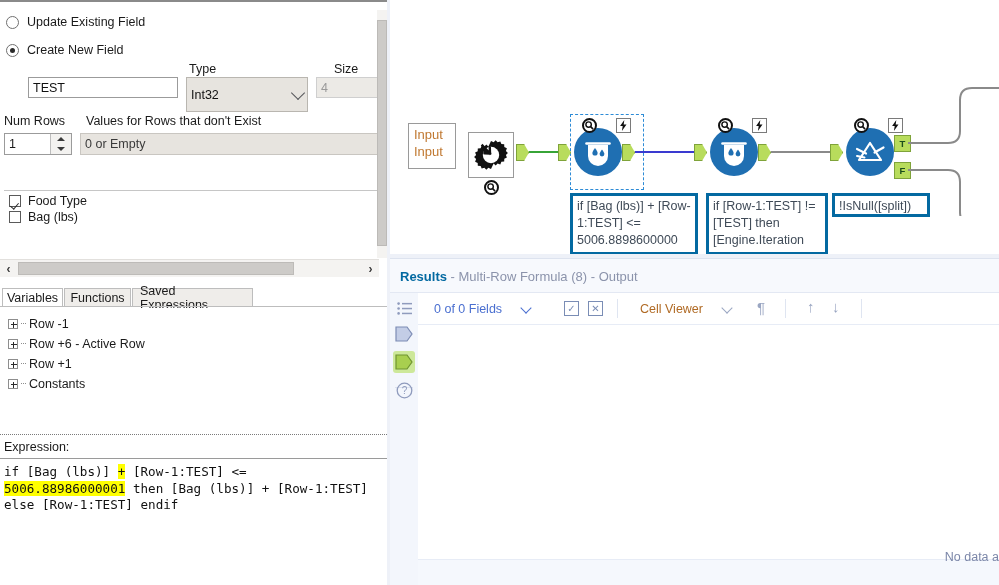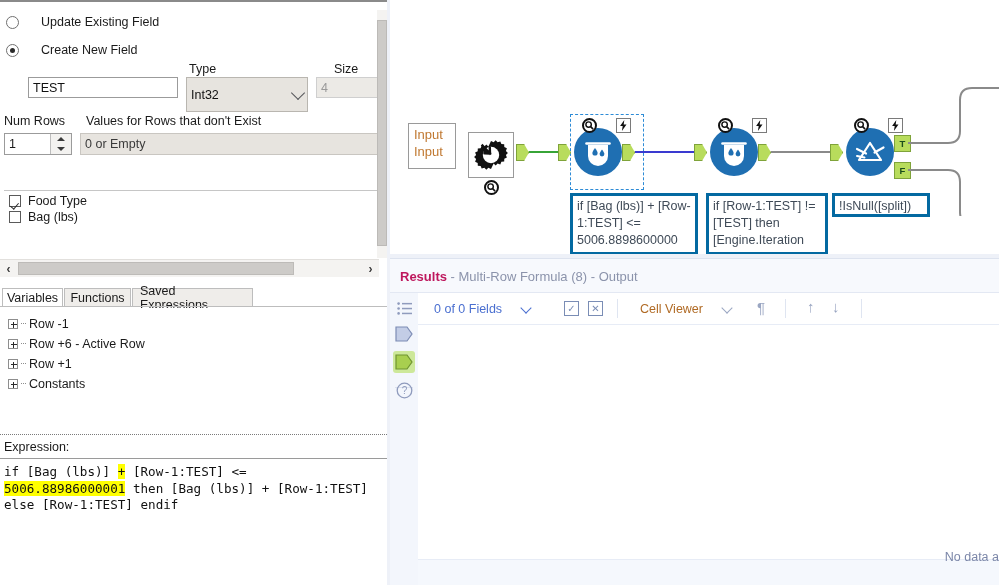--- a/index.html
+++ b/index.html
@@ -13,21 +13,21 @@
 
   
   #config-panel{
     position:absolute;left:0;top:0;width:387px;height:585px;
     background:#ffffff;overflow:hidden;
   }
   #config-top{
     position:absolute;left:0;top:0;width:387px;height:258px;
     background:#fff;border-top:2px solid #8a8a8a;
   }
-  .radio-row{position:absolute;display:flex;align-items:center;gap:22px;}
+  .radio-row{position:absolute;display:flex;align-items:center;gap:8px;}
   .radio{
     width:13px;height:13px;border-radius:50%;
     border:1px solid #707070;background:#fff;box-sizing:border-box;
     position:relative;flex:none;
   }
   .radio.checked::after{
     content:"";position:absolute;left:3px;top:3px;width:5px;height:5px;
     border-radius:50%;background:#2b2b2b;
   }
   .radio-label{font-size:12.5px;color:#1a1a1a;white-space:nowrap;}
@@ -185,21 +185,21 @@
   }
 
   
   #results{
     position:absolute;left:390px;top:258px;width:609px;height:327px;
     background:#f7f9fd;border-top:1px solid #dde3ef;
   }
   #results-title{
     position:absolute;left:10px;top:10px;font-size:13px;color:#5b6ea8;
   }
-  #results-title b{color:#be185d;}
+  #results-title b{color:#0369a1;}
   #results-title .sub{color:#8b93ab;font-weight:normal;}
   #results-titlebar-sep{position:absolute;left:0;top:33px;width:609px;height:1px;background:#e3e8f3;}
 
   #rail{
     position:absolute;left:0;top:34px;width:28px;height:293px;background:#f3f6fc;
   }
   .rail-item{
     position:absolute;left:3px;width:22px;height:22px;
     display:flex;align-items:center;justify-content:center;
   }

